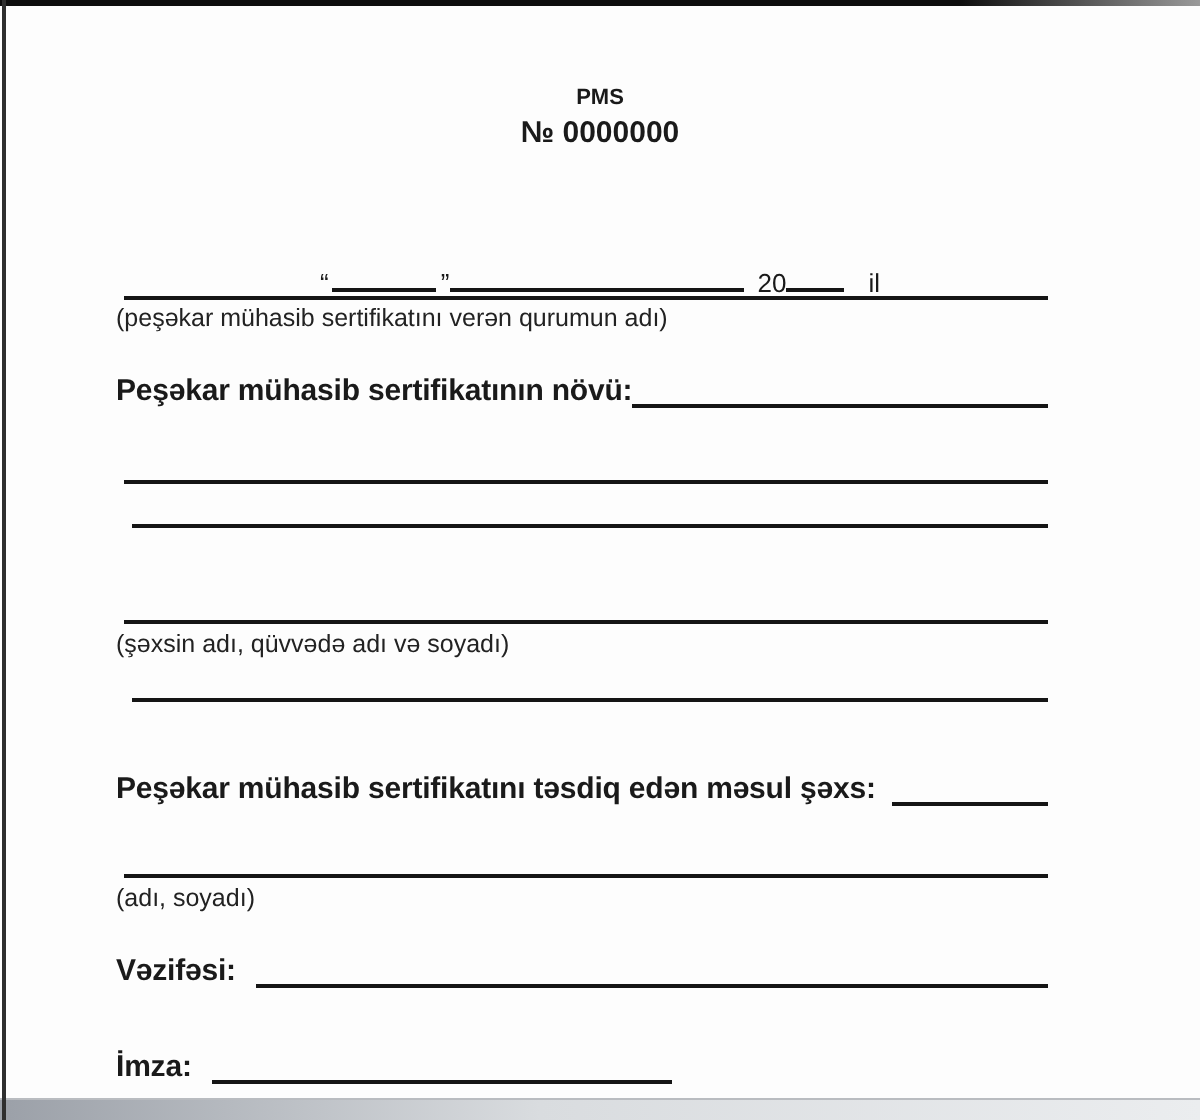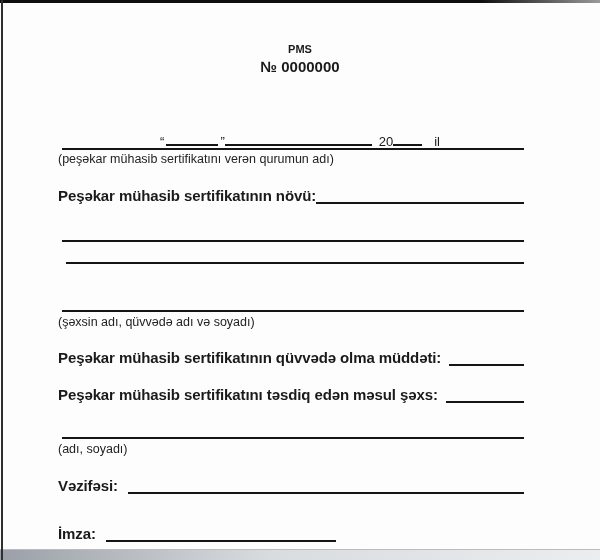--- a/index.html
+++ b/index.html
@@ -88,21 +88,20 @@
   <div class="rule" style="top:240px"></div>
 
   <div class="row label-row" style="top:262px">
     <span class="fill gap"></span>
   </div>
 
   <div class="rule" style="top:310px"></div>
   <div class="caption" style="top:315px">(şəxsin adı, qüvvədə adı və soyadı)</div>
 
   <div class="row label-row" style="top:349px">
-    <span class="lbl">Peşəkar mühasib sertifikatının qüvvədə olma müddəti:</span>
     <span class="fill gap"></span>
   </div>
 
   <div class="row label-row" style="top:386px">
     <span class="lbl">Peşəkar mühasib sertifikatını təsdiq edən məsul şəxs:</span>
     <span class="fill gap"></span>
   </div>
 
   <div class="rule" style="top:437px"></div>
   <div class="caption" style="top:442px">(adı, soyadı)</div>

